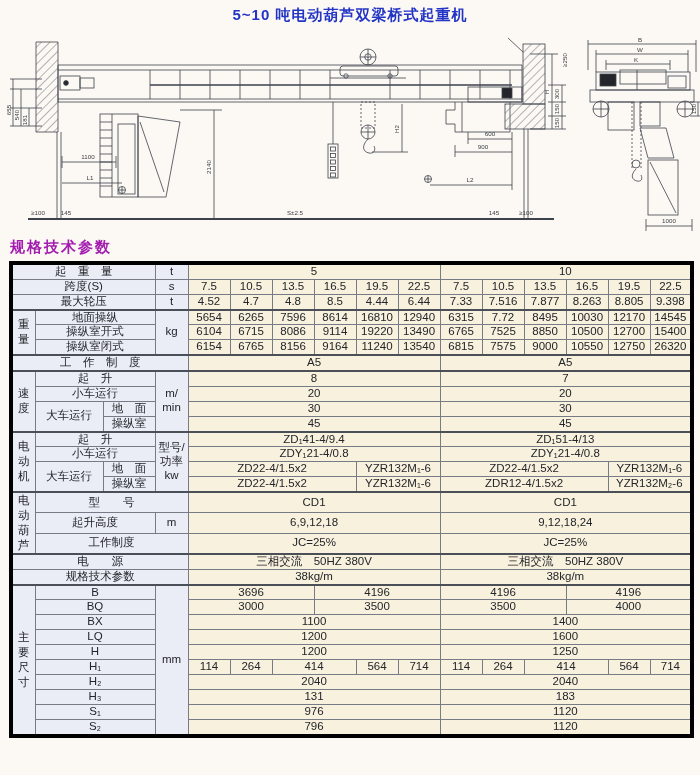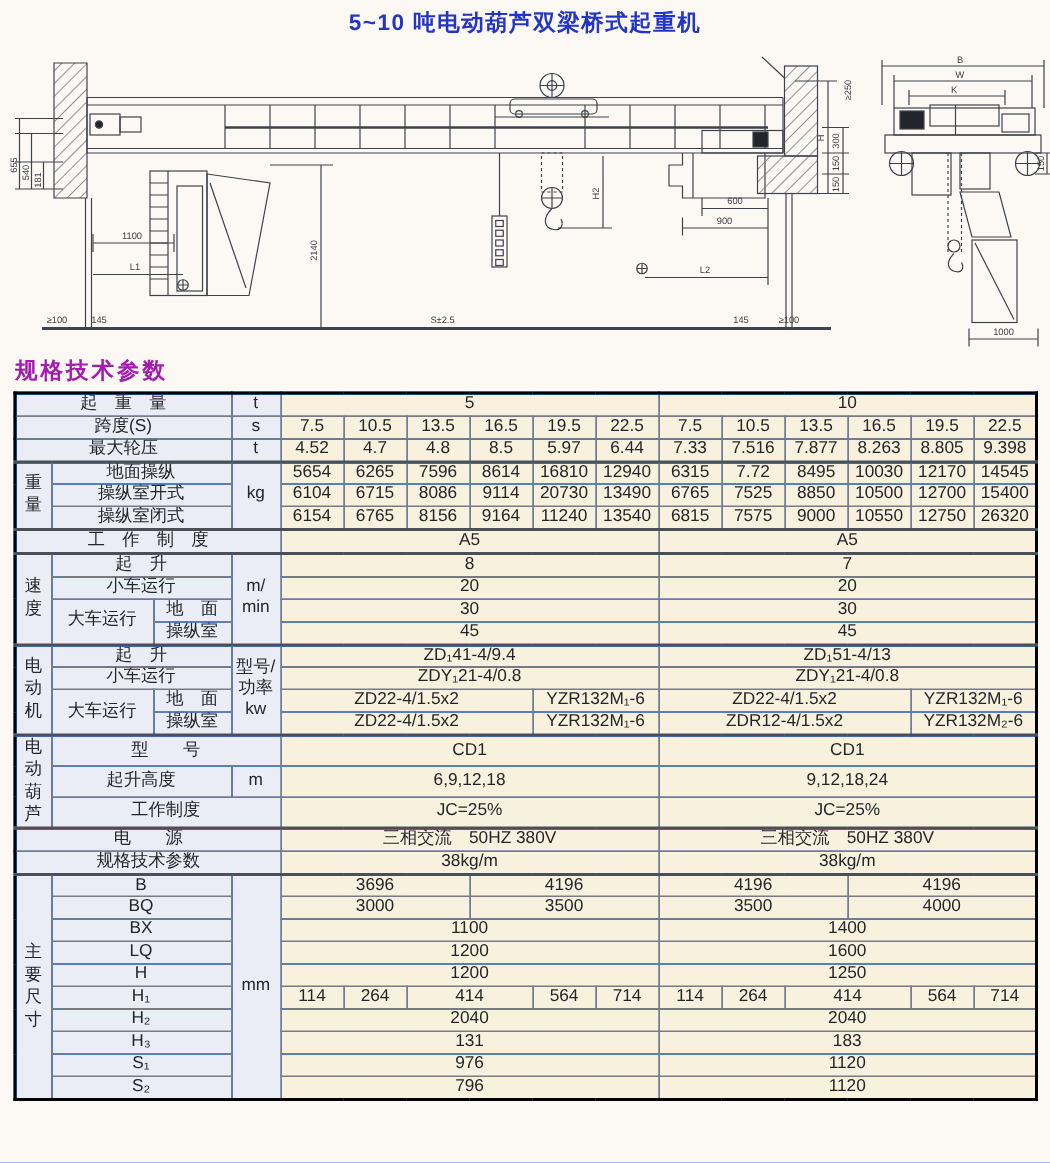--- a/index.html
+++ b/index.html
@@ -13,22 +13,22 @@
     padding-top: 6px; letter-spacing: 1px; height: 32px;
   }
   svg.drawing { display: block; }
   svg.drawing text { fill: #3a3f46; stroke: none; font-size: 6.2px; }
   .section-title {
     color: #a21caf; font-weight: bold; font-size: 15px;
     margin: 1px 0 4px 10px; letter-spacing: 2px;
   }
   table.spec {
     border-collapse: collapse; table-layout: fixed;
-    width: 682px; margin-left: 9px; border: 2px solid #000000;
-    background: #3b82f6;
+    width: 682px; margin-left: 9px; border: 4px solid #000000;
+    background: #c4b5fd;
   }
   table.spec td {
     border: 1px solid #767b85; font-size: 11.5px; text-align: center;
     color: #23252a; height: 15px; padding: 0 1px; overflow: hidden;
     white-space: pre-line; line-height: 1.2;
   }
   table.spec td.l, table.spec td.g, table.spec td.u { background: #eaedf6; }
   table.spec td.d { background: #f8f1dd; }
   table.spec td.g { line-height: 1.3; }
   table.spec tr.tb td { border-top: 2px solid #4a4f58; }
@@ -278,21 +278,21 @@
         <td class="d">19.5</td>
         <td class="d">22.5</td>
       </tr>
       <tr>
         <td colspan="3" class="l">最大轮压</td>
         <td class="u">t</td>
         <td class="d">4.52</td>
         <td class="d">4.7</td>
         <td class="d">4.8</td>
         <td class="d">8.5</td>
-        <td class="d">5.97</td>
+        <td class="d">4.44</td>
         <td class="d">6.44</td>
         <td class="d">7.33</td>
         <td class="d">7.516</td>
         <td class="d">7.877</td>
         <td class="d">8.263</td>
         <td class="d">8.805</td>
         <td class="d">9.398</td>
       </tr>
       <tr class="tb">
         <td rowspan="3" class="g">重
@@ -311,21 +311,21 @@
         <td class="d">10030</td>
         <td class="d">12170</td>
         <td class="d">14545</td>
       </tr>
       <tr>
         <td colspan="2" class="l">操纵室开式</td>
         <td class="d">6104</td>
         <td class="d">6715</td>
         <td class="d">8086</td>
         <td class="d">9114</td>
-        <td class="d">20730</td>
+        <td class="d">19220</td>
         <td class="d">13490</td>
         <td class="d">6765</td>
         <td class="d">7525</td>
         <td class="d">8850</td>
         <td class="d">10500</td>
         <td class="d">12700</td>
         <td class="d">15400</td>
       </tr>
       <tr>
         <td colspan="2" class="l">操纵室闭式</td>

